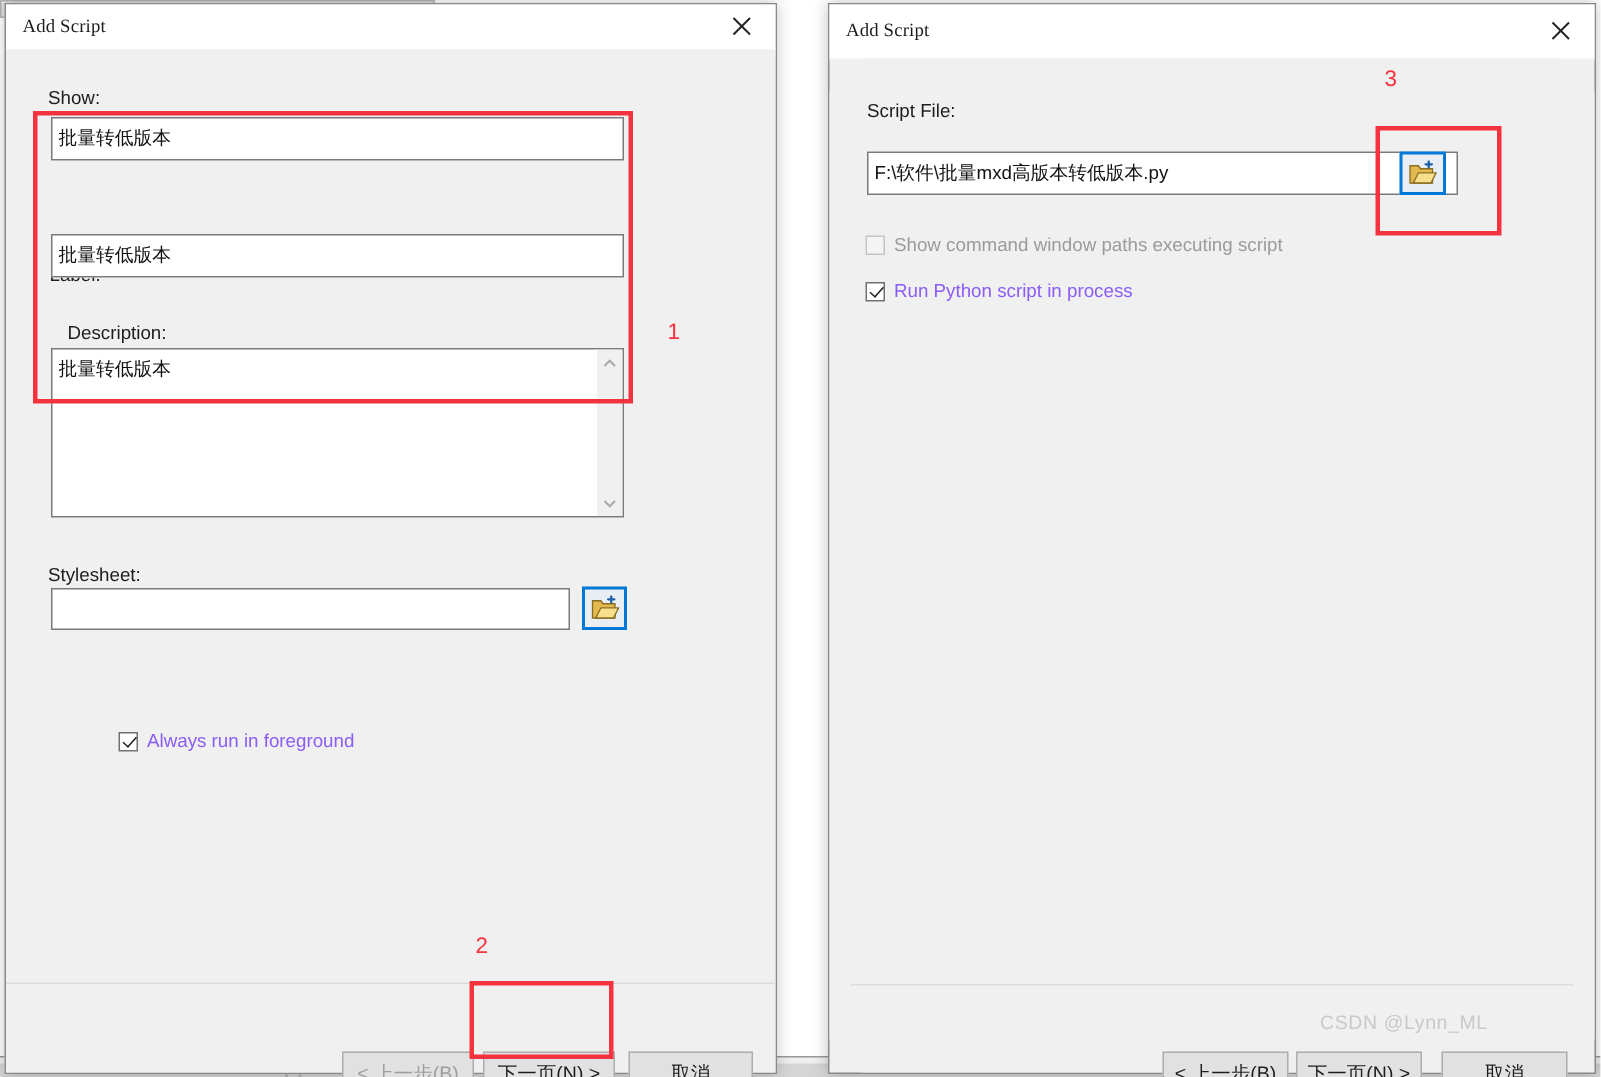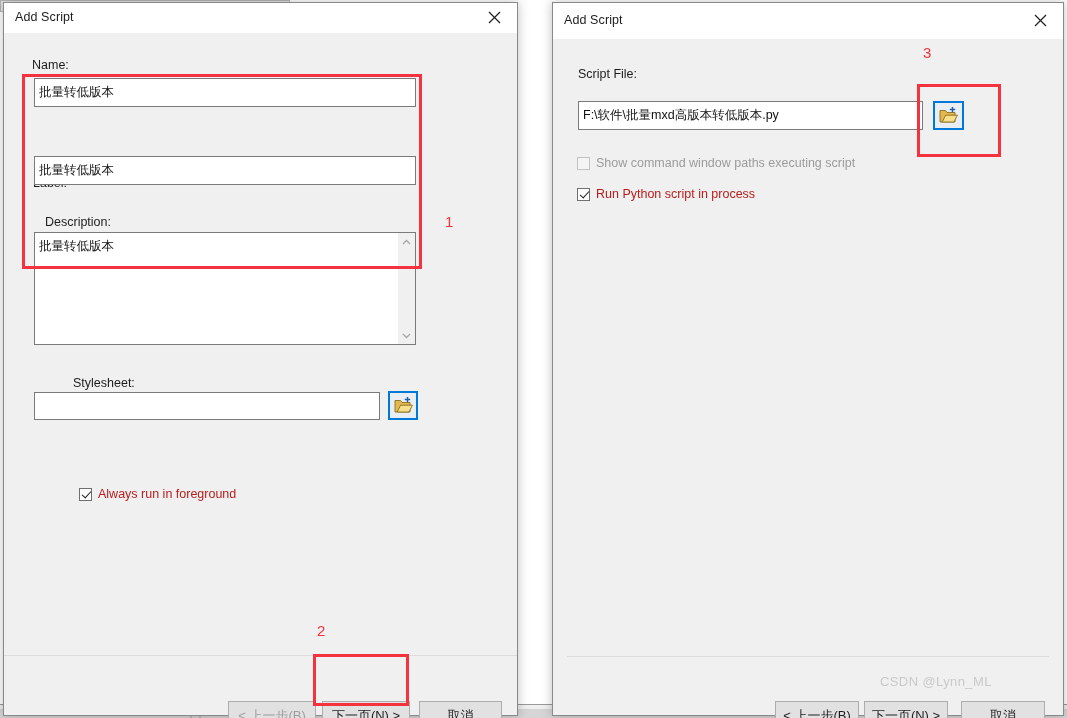--- a/index.html
+++ b/index.html
@@ -59,20 +59,21 @@
     border: 1px solid #898989;
     box-sizing: border-box;
     box-shadow: 0 0 10px rgba(0,0,0,0.25);
   }
   .titlebar {
     position: absolute;
     left: 0; top: 0; right: 0;
     height: 30px;
     background: #ffffff;
     border-bottom: 1px solid #f0f0f0;
+    font-family: Liberation Serif, serif;
   }
   .title-text {
     position: absolute;
     left: 11px;
     top: 7px;
     font-size: 12.5px;
     color: #1c1c1c;
     letter-spacing: 0.1px;
   }
   .close-btn {
@@ -167,21 +168,21 @@
     justify-content: center;
     cursor: pointer;
   }
 
   
   .checkrow {
     position: absolute;
     display: flex;
     align-items: center;
     font-size: 12.5px;
-    color: #b91c1c;
+    color: #8b5cf6;
     white-space: nowrap;
     cursor: pointer;
   }
   .checkrow.disabled { color: #9b9b9b; cursor: default; }
   .cbox {
     width: 13px;
     height: 13px;
     border: 1px solid #6f6f6f;
     background: #ffffff;
     box-sizing: border-box;
@@ -265,21 +266,21 @@
     <div class="close-btn">
       <svg width="13" height="13" viewBox="0 0 13 13" aria-hidden="true">
         <line x1="1" y1="1" x2="12" y2="12" stroke="#222" stroke-width="1.3"></line>
         <line x1="12" y1="1" x2="1" y2="12" stroke="#222" stroke-width="1.3"></line>
       </svg>
     </div>
   </div>
 
   <div class="dlg-body">
 
-    <div class="field-label" style="left:28px; top:25px;">Name:</div>
+    <div class="field-label" style="left:28px; top:25px;">Show:</div>
     <div class="text-input" style="left:30px; top:45px; width:382px; height:29px;">批量转低版本</div>
 
     <div class="field-label" style="left:29px; top:103px;margin-top:40px;">Label:</div>
     <div class="text-input" style="left:30px; top:123px; width:382px; height:29px;">批量转低版本</div>
 
     <div class="field-label" style="left:41px; top:182px;">Description:</div>
     <div class="textarea-wrap" style="left:30px; top:199px; width:382px; height:113px;">
       <div class="textarea-text">批量转低版本</div>
       <div class="ta-scroll">
         <div class="ta-arrow up">
@@ -288,21 +289,21 @@
             </svg>
         </div>
         <div class="ta-arrow down">
           <svg width="9" height="6" viewBox="0 0 9 6">
               <path d="M1 1 L4.5 4.5 L8 1" stroke="#a8a8a8" stroke-width="1.3" fill="none"></path>
             </svg>
         </div>
       </div>
     </div>
 
-    <div class="field-label" style="left:28px; top:343px;margin-left:41px;">Stylesheet:</div>
+    <div class="field-label" style="left:28px; top:343px;">Stylesheet:</div>
     <div class="text-input" style="left:30px; top:359px; width:346px; height:28px;" title=""></div>
     <div class="browse-btn" style="left:384px; top:358px; width:30px; height:29px;">
       <svg width="19" height="17" viewBox="0 0 19 17">
         <path d="M1 3.5 L1 15 L16 15 L16 5.5 L8 5.5 L6.6 3.5 Z" fill="#e3b94f" stroke="#8a6d1f" stroke-width="0.9"></path>
         <path d="M3.2 15 L6.6 8.2 L18.4 8.2 L15 15 Z" fill="#f7e08c" stroke="#8a6d1f" stroke-width="0.9"></path>
         <path d="M13.5 0.4 L13.5 4.6 M11.4 2.5 L15.6 2.5" stroke="#1d5fa8" stroke-width="1.5" stroke-linecap="round"></path>
       </svg>
     </div>
 
     <div class="checkrow" style="left:31px; top:454px;padding-left:44px;">
@@ -325,21 +326,21 @@
       <svg width="13" height="13" viewBox="0 0 13 13" aria-hidden="true">
         <line x1="1" y1="1" x2="12" y2="12" stroke="#222" stroke-width="1.3"></line>
         <line x1="12" y1="1" x2="1" y2="12" stroke="#222" stroke-width="1.3"></line>
       </svg>
     </div>
   </div>
 
   <div class="dlg-body" style="top:36px;border-radius:24px;">
 
     <div class="field-label" style="left:25px; top:28px;">Script File:</div>
-    <div class="text-input" style="left:25px; top:62px; width:345px; height:29px;">F:\软件\批量mxd高版本转低版本.py</div>
+    <div class="text-input" style="left:25px; top:62px; width:394px; height:29px;">F:\软件\批量mxd高版本转低版本.py</div>
     <div class="browse-btn" style="left:380px; top:62px; width:31px; height:29px;">
       <svg width="19" height="17" viewBox="0 0 19 17">
         <path d="M1 3.5 L1 15 L16 15 L16 5.5 L8 5.5 L6.6 3.5 Z" fill="#e3b94f" stroke="#8a6d1f" stroke-width="0.9"></path>
         <path d="M3.2 15 L6.6 8.2 L18.4 8.2 L15 15 Z" fill="#f7e08c" stroke="#8a6d1f" stroke-width="0.9"></path>
         <path d="M13.5 0.4 L13.5 4.6 M11.4 2.5 L15.6 2.5" stroke="#1d5fa8" stroke-width="1.5" stroke-linecap="round"></path>
       </svg>
     </div>
 
     <div class="checkrow disabled" style="left:24px; top:117px;">
       <span class="cbox"></span>

